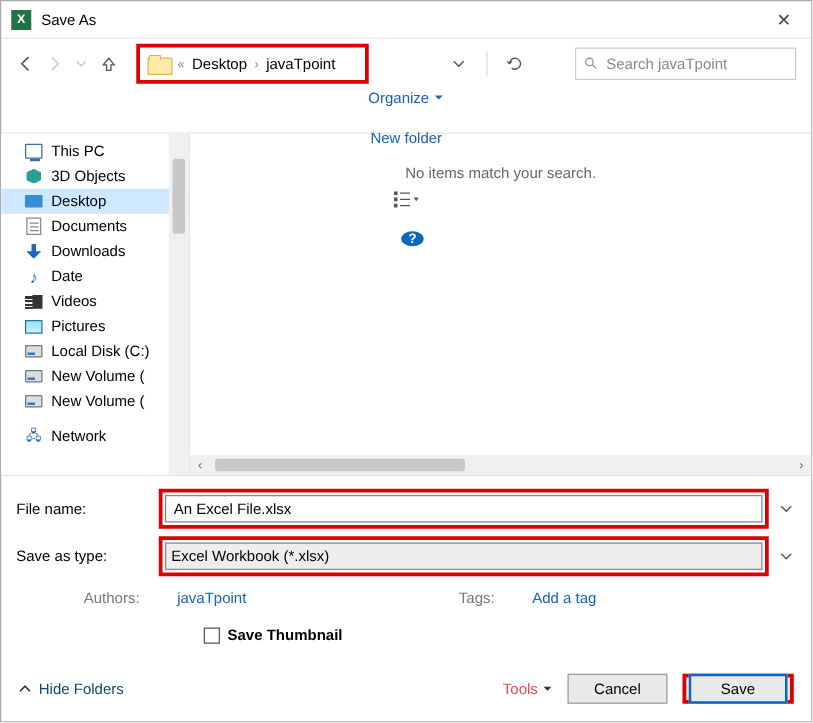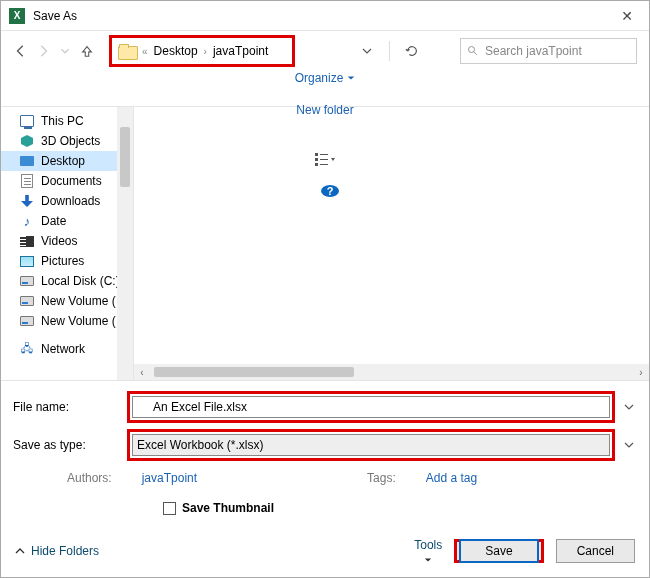--- a/index.html
+++ b/index.html
@@ -27,21 +27,21 @@
 .searchbox svg { width: 12px; height: 12px; }
 
 .toolbar-row { height: 36px; border-bottom: 1px solid #e5e5e5; display:flex; align-items:center; padding: 0 14px; gap: 18px; flex-direction: column; }
 .toolbar-row .tool-link { color: #1a62b3; display:flex; align-items:center; gap:4px; }
 .toolbar-row .tool-plain { color: #1a62b3; }
 .toolbar-row .spacer { flex: 1; }
 .view-icon { width: 26px; height: 22px; display:flex; align-items:center; justify-content:center; color:#555; }
 .help-icon { width: 18px; height: 18px; border-radius: 50%; background: #0b67c0; color:#fff; display:flex; align-items:center; justify-content:center; font-weight:bold; font-size:11px; margin-left: 10px; }
 
 .body-row { flex: 1; display: flex; min-height: 0; }
-.sidebar { width: 132px; background: #fff; overflow: hidden; position: relative; }
+.sidebar { width: 150px; background: #fff; overflow: hidden; position: relative; }
 .sidebar-inner { padding: 4px 0; }
 .tree-item { display:flex; align-items:center; gap:6px; padding: 3px 6px 3px 18px; white-space: nowrap; }
 .tree-item.selected { background: #cde8ff; }
 .tree-item .ico { width: 16px; height: 14px; display:flex; align-items:center; justify-content:center; }
 .tree-item .lbl { color: #000; }
 .sb-scroll { position: absolute; right: 0; top: 0; width: 16px; height: 100%; background: #f0f0f0; }
 .sb-scroll::before { content: ""; position: absolute; top: 20px; left: 3px; width: 10px; height: 60px; background: #c8c8c8; border-radius: 2px; }
 
 .filelist { flex: 1; display:flex; flex-direction:column; border-left: 1px solid #e5e5e5; position: relative; }
 .fl-header { height: 26px; display:flex; align-items:center; border-bottom: 1px solid #eee; padding-left: 24px; color:#555; }
@@ -50,35 +50,35 @@
 .fl-header .col-type { flex: 1; }
 .fl-empty { text-align:center; color:#666; padding-top: 24px; }
 .fl-hscroll { position:absolute; bottom:0; left:0; right:0; height:16px; background:#f0f0f0; display:flex; align-items:center; }
 .fl-hscroll .sb-btn { width: 16px; height:16px; display:flex; align-items:center; justify-content:center; color:#666; font-size:10px; }
 .fl-hscroll .thumb { width: 200px; height:10px; background:#c8c8c8; margin-left:4px; border-radius:2px; }
 
 .bottom { border-top: 1px solid #e5e5e5; padding: 10px 12px 10px 12px; display:flex; flex-direction:column; gap:6px; }
 .row-field { display:flex; align-items:center; gap: 6px; }
 .row-field .lbl { width: 108px; color:#000; }
 .highlight-red { border: 3px solid #d00; padding: 2px; display:flex; align-items:center; gap:6px; flex:1; }
-.text-input { flex:1; height:22px; border:1px solid #888; padding: 0 20px; background:#fff; }
+.text-input { flex:1; height:22px; border:1px solid #888; padding: 0 6px; background:#fff; }
 .combo { flex:1; height:22px; border:1px solid #888; background:#eee; padding: 0 4px; display:flex; align-items:center; justify-content:space-between; }
 .dd-chevron { width:16px; display:flex; align-items:center; justify-content:center; color:#555; }
 
 .meta-row { display:flex; align-items:center; gap: 30px; padding-left: 54px; margin-top: 4px; }
 .meta-row .ml { color:#777; }
 .meta-row .mv { color:#1a62b3; }
 
 .thumb-row { display:flex; align-items:center; gap:6px; padding-left: 150px; margin-top: 10px; font-weight: bold; }
 .checkbox { width:13px; height:13px; border:1px solid #555; background:#fff; }
 
 .footer { height: 52px; display:flex; align-items:center; padding: 0 14px; gap: 12px; }
 .footer .hf { display:flex; align-items:center; gap:6px; color:#0c4a6e; }
 .footer .spacer { flex:1; }
-.tools { color:#0c4a6e; display:flex; align-items:center; gap:4px;flex-direction:column; }
+.tools { color:#ef4444; display:flex; align-items:center; gap:4px; }
 .btn { height:24px; border:1px solid #9a9a9a; background:#e9e9e9; padding: 0 20px; display:flex; align-items:center; justify-content:center; }
 .btn.primary-wrap { border:3px solid #d00; padding: 2px; }
 .btn.primary-wrap .inner { border:2px solid #0a66c2; background:#e9e9e9; height:24px; padding: 0 24px; display:flex; align-items:center; }
 
 svg { display:block; }
 
 
 .ico-pc { width:14px; height:12px; border:1px solid #3a6ea5; border-radius:1px; position:relative; background:#fff; }
 .ico-pc::after { content:""; position:absolute; bottom:-3px; left:3px; width:8px; height:2px; background:#3a6ea5; }
 .ico-cube { width:12px; height:12px; background:#2aa198; clip-path: polygon(50% 0,100% 25%,100% 75%,50% 100%,0 75%,0 25%); }
@@ -249,20 +249,21 @@
         <div style="height:8px"></div>
         <div class="tree-item">
             <span class="ico ico-net">🖧</span>
             <span class="lbl">Network</span>
           </div>
       </div>
       <div class="sb-scroll"></div>
     </div>
 
     <div class="filelist">
+      <div class="fl-empty">No items match your search.</div>
       <div class="fl-hscroll">
         <div class="sb-btn">‹</div>
         <div class="thumb"></div>
         <div style="flex:1"></div>
         <div class="sb-btn">›</div>
       </div>
     </div>
   </div>
 
   <div class="bottom">
@@ -314,23 +315,23 @@
         </svg>
       <span>Hide Folders</span>
     </div>
     <div class="spacer"></div>
     <div class="tools">
       <span>Tools</span>
       <svg width="8" height="8" viewBox="0 0 10 10">
           <path d="M1 3 L5 7 L9 3" fill="#333"></path>
         </svg>
     </div>
+    <div class="btn">
+        <span>Cancel</span>
+      </div>
     <div class="btn primary-wrap">
       <div class="inner">
           <span>Save</span>
         </div>
     </div>
-    <div class="btn">
-        <span>Cancel</span>
-      </div>
   </div>
 
 </div>
 
 </body></html>

